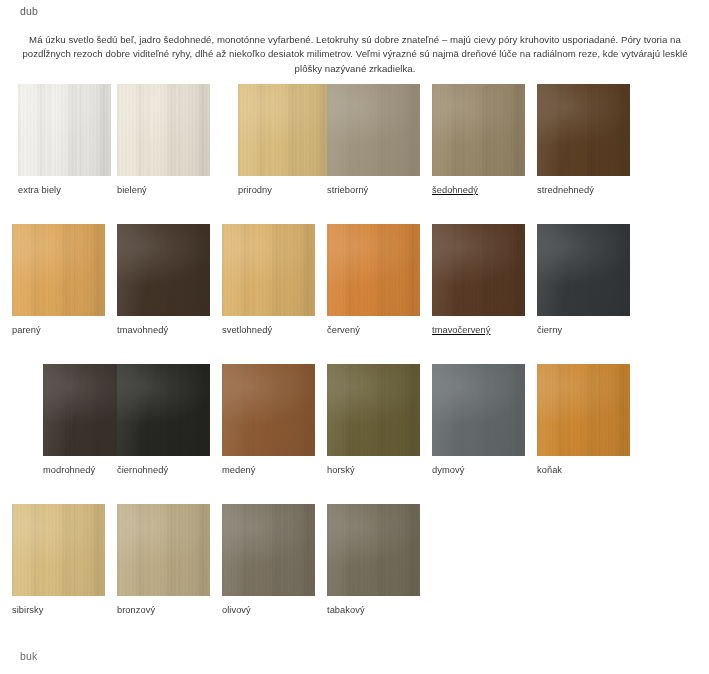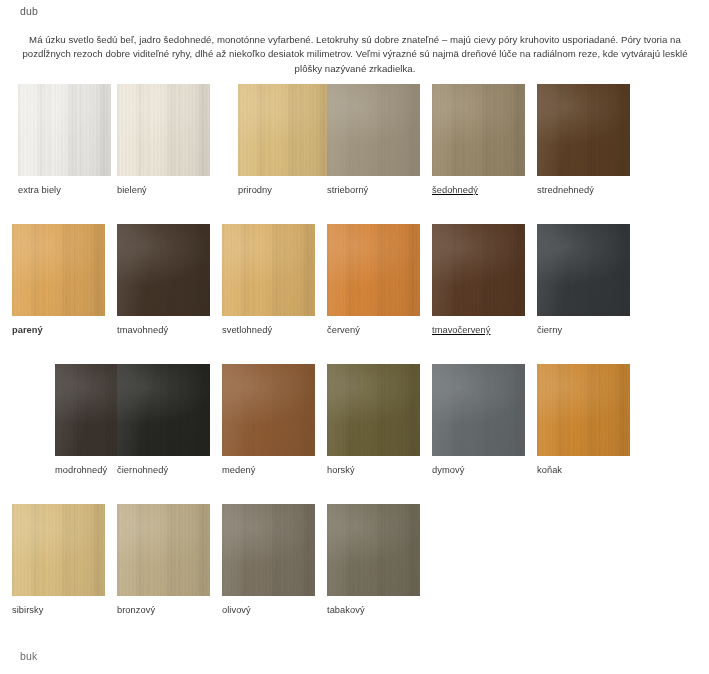--- a/index.html
+++ b/index.html
@@ -158,21 +158,21 @@
         </div>
         <div class="cell" style="left: 525px;">
           <div class="swatch" style="background: rgb(92, 63, 36);">
             <div class="grain"></div>
             <div class="sheen"></div>
           </div>
           <div class="cap">strednehnedý</div>
         </div>
       </div>
       <div class="row">
-        <div class="cell" style="left: 0px; font-weight: bold;">
+        <div class="cell" style="left: 0px;">
           <div class="swatch" style="background: rgb(224, 169, 92);">
             <div class="grain"></div>
             <div class="sheen"></div>
           </div>
           <div class="cap">parený</div>
         </div>
         <div class="cell" style="left: 210px;">
           <div class="swatch" style="background: rgb(221, 180, 109);">
             <div class="grain"></div>
             <div class="sheen"></div>
@@ -202,21 +202,21 @@
         </div>
         <div class="cell" style="left: 525px;">
           <div class="swatch smooth" style="background: rgb(52, 56, 58);">
             <div class="grain"></div>
             <div class="sheen"></div>
           </div>
           <div class="cap">čierny</div>
         </div>
       </div>
       <div class="row">
-        <div class="cell" style="left: 16px; padding-left: 27px;">
+        <div class="cell" style="left: 4px; padding-left: 27px;">
           <div class="swatch" style="background: rgb(58, 51, 45);">
             <div class="grain"></div>
             <div class="sheen"></div>
           </div>
           <div class="cap">modrohnedý</div>
         </div>
         <div class="cell" style="left: 105px;">
           <div class="swatch" style="background: rgb(38, 38, 34);">
             <div class="grain"></div>
             <div class="sheen"></div>

